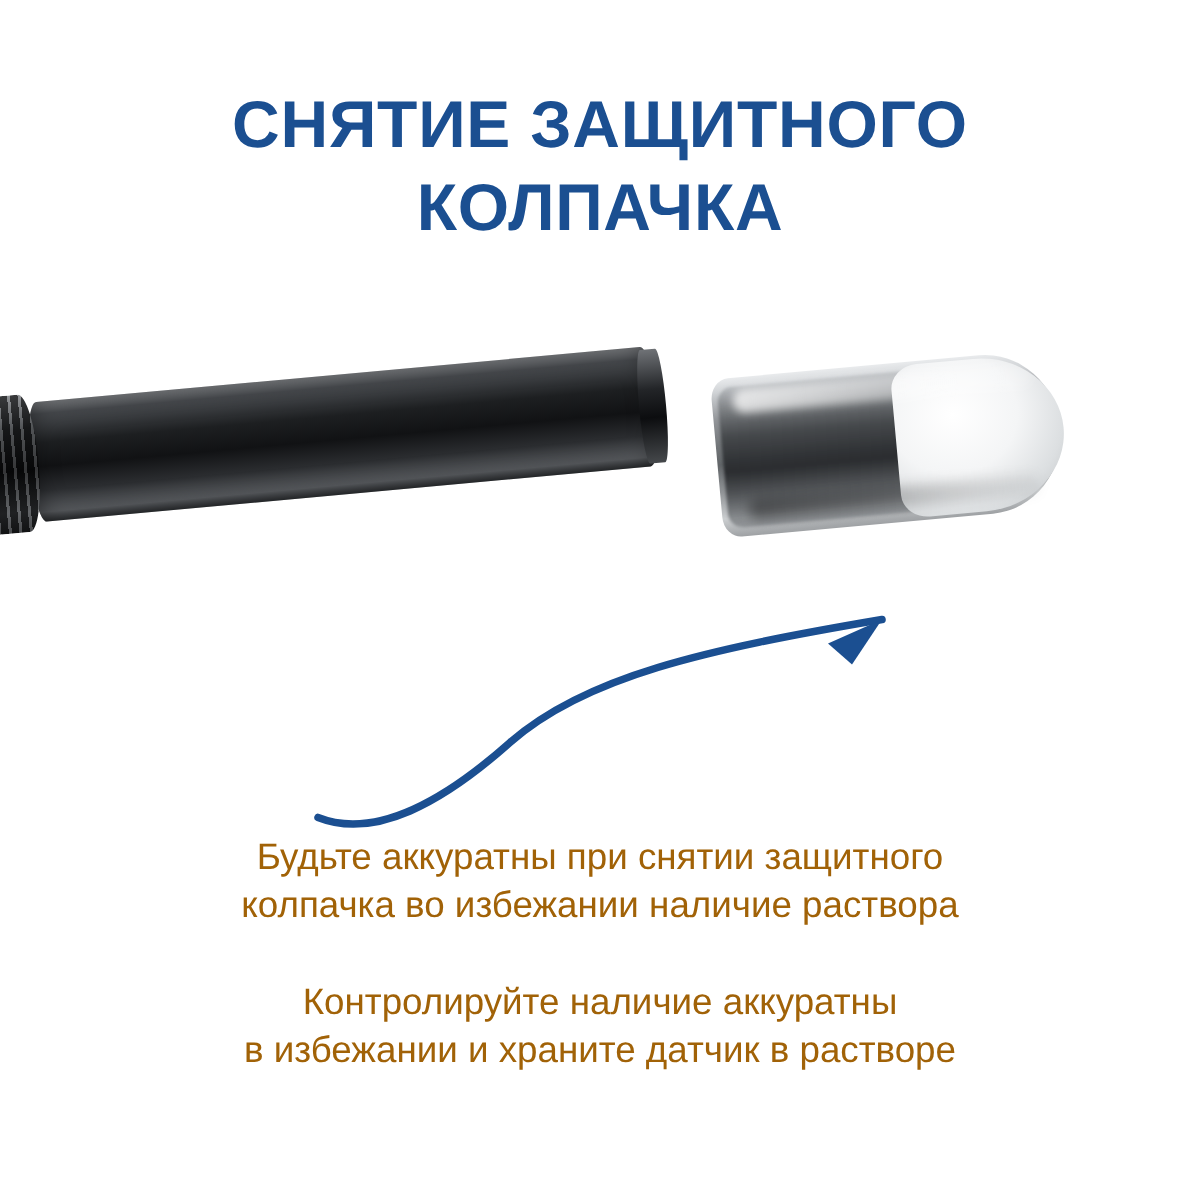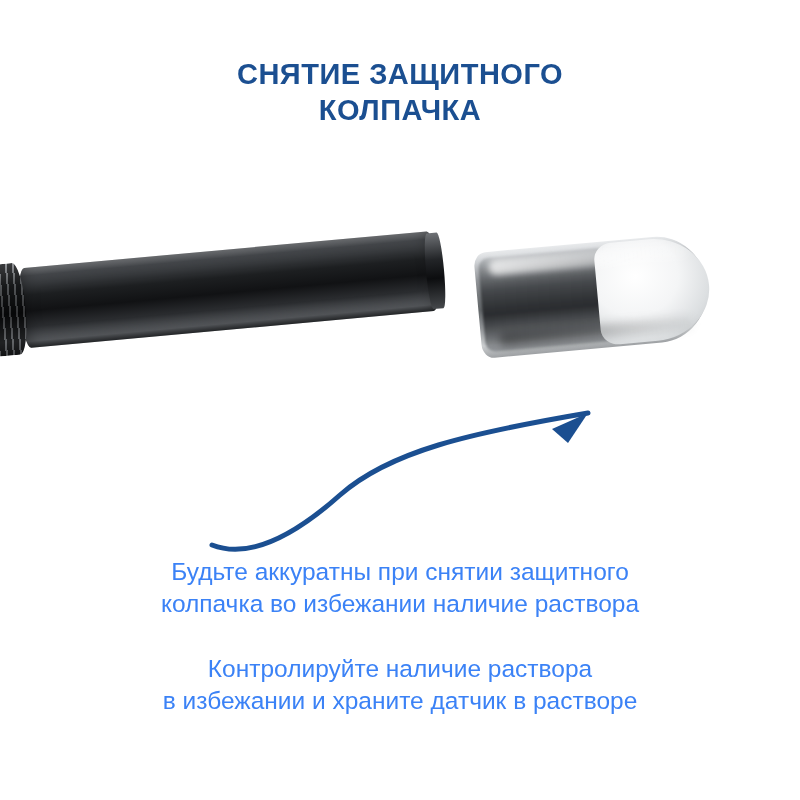--- a/index.html
+++ b/index.html
@@ -19,21 +19,21 @@
   }
 
   
   .title {
     position: absolute;
     top: 56px;
     left: 0;
     width: 800px;
     text-align: center;
     color: #1b4f91;
-    font-size: 29px;
+    font-size: 44px;
     font-weight: bold;
     line-height: 1.25;
     letter-spacing: 0.5px;
     text-transform: uppercase;
   }
   .title .line {
     display: block;
     white-space: nowrap;
   }
 
@@ -185,21 +185,21 @@
     position: absolute;
     left: 0;
     top: 556px;
     width: 800px;
     text-align: center;
     color: #4a4f54;
   }
   .caption-block {
     font-size: 24.5px;
     line-height: 1.32;
-    color: #3b82f6;
+    color: #a16207;
   }
   .caption-block.second {
     margin-top: 32px;
   }
   .caption-block .line {
     display: block;
     white-space: nowrap;
   }
 </style>
 </head>
@@ -236,18 +236,18 @@
       <path d="M398 28 L 362 44 L 378 58 Z" fill="#1b4f91"></path>
     </svg>
   </div>
 
   <div class="captions">
     <div class="caption-block first">
       <span class="line">Будьте аккуратны при снятии защитного</span>
       <span class="line">колпачка во избежании наличие раствора</span>
     </div>
     <div class="caption-block second">
-      <span class="line">Контролируйте наличие раствора</span>
+      <span class="line">Контролируйте наличие аккуратны</span>
       <span class="line">в избежании и храните датчик в растворе</span>
     </div>
   </div>
 
 </div>
 
 </body></html>

